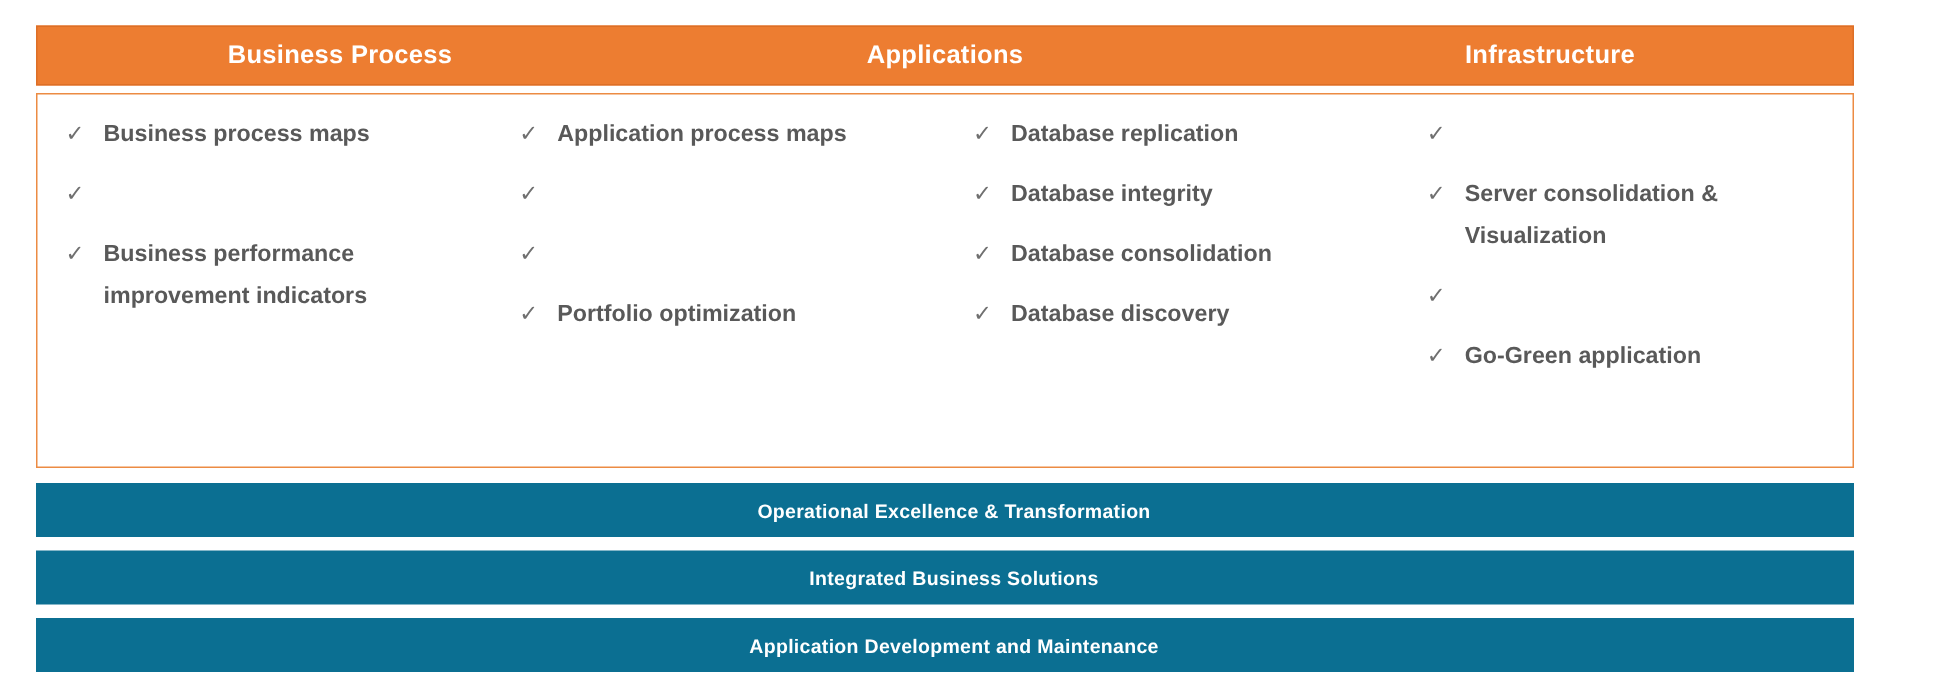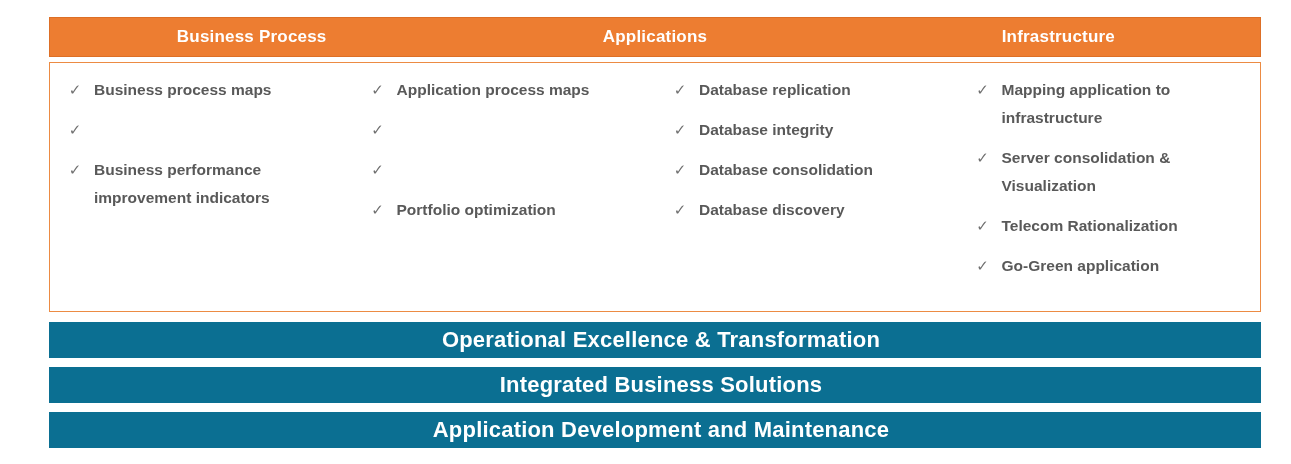--- a/index.html
+++ b/index.html
@@ -10,21 +10,21 @@
   }
   .stage {
     position: relative;
     width: 1291px;
     height: 464px;
     background: #ffffff;
     overflow: hidden;
   }
   .slide {
     position: absolute;
-    left: 49px;
+    left: 24px;
     top: 17px;
     width: 1212px;
   }
   .header-bar {
     display: flex;
     height: 40px;
     background: var(--orange, #ED7D31);
     border: 1px solid var(--orange-edge, #DD6F26);
     box-sizing: border-box;
     margin-bottom: 5px;
@@ -70,21 +70,21 @@
     color: var(--item-text, #595959);
     font-weight: bold;
     font-size: 15.5px;
     line-height: 28px;
   }
   .banner {
     height: 36px;
     background: var(--teal, #0B6F92);
     color: var(--header-text, #FFFFFF);
     font-weight: bold;
-    font-size: 22px;
+    font-size: 13px;
     display: flex;
     align-items: center;
     justify-content: center;
     margin-bottom: 9px;
     letter-spacing: 0.2px;
     padding-left: 12px;
   }
 </style>
 </head>
 <body>
@@ -146,29 +146,27 @@
         </div>
         <div class="item">
           <span class="check">✓</span>
           <span class="item-label">Database discovery</span>
         </div>
       </div>
 
       <div class="col">
         <div class="item">
           <span class="check">✓</span>
-          <span class="item-label">Mapping application to infrastructure</span>
         </div>
         <div class="item">
           <span class="check">✓</span>
           <span class="item-label">Server consolidation &amp; Visualization</span>
         </div>
         <div class="item">
           <span class="check">✓</span>
-          <span class="item-label">Telecom Rationalization</span>
         </div>
         <div class="item">
           <span class="check">✓</span>
           <span class="item-label">Go-Green application</span>
         </div>
       </div>
 
     </div>
 
     <div class="banner">Operational Excellence &amp; Transformation</div>

